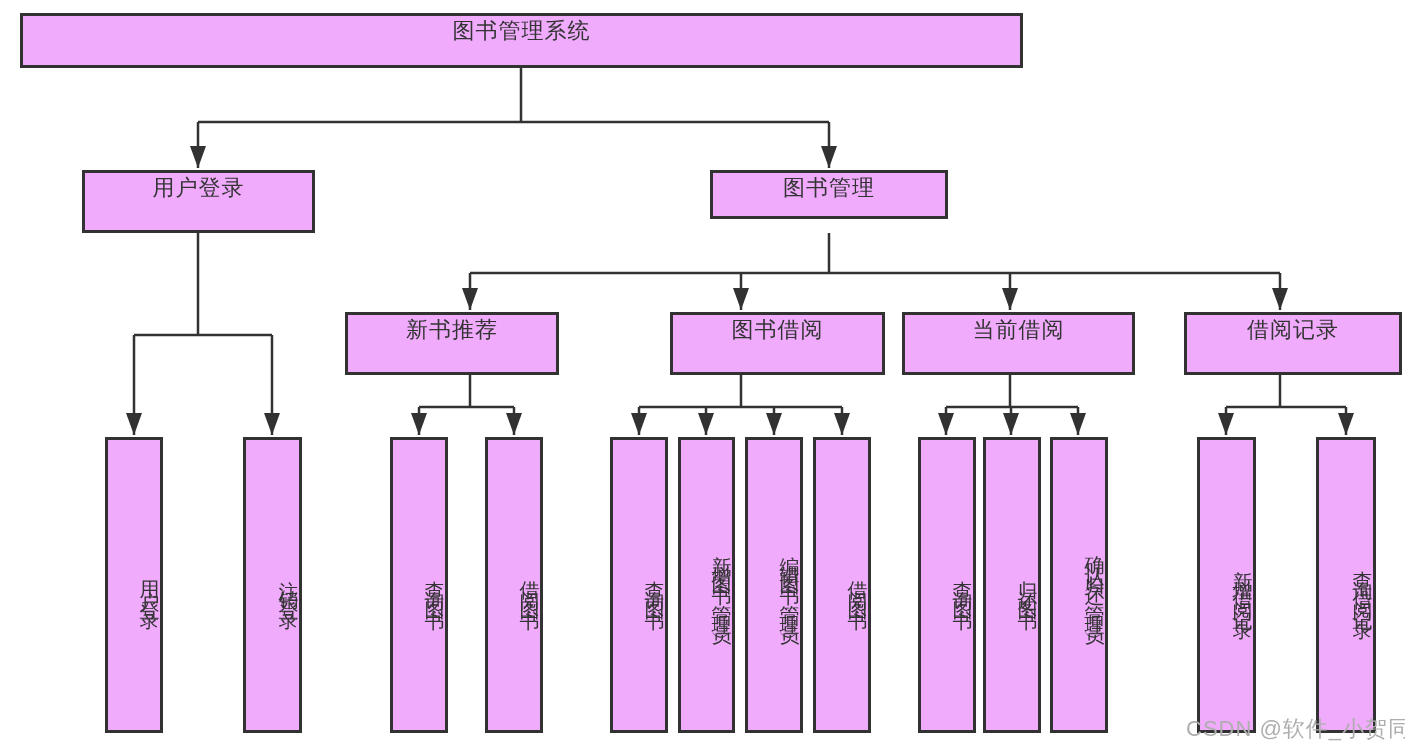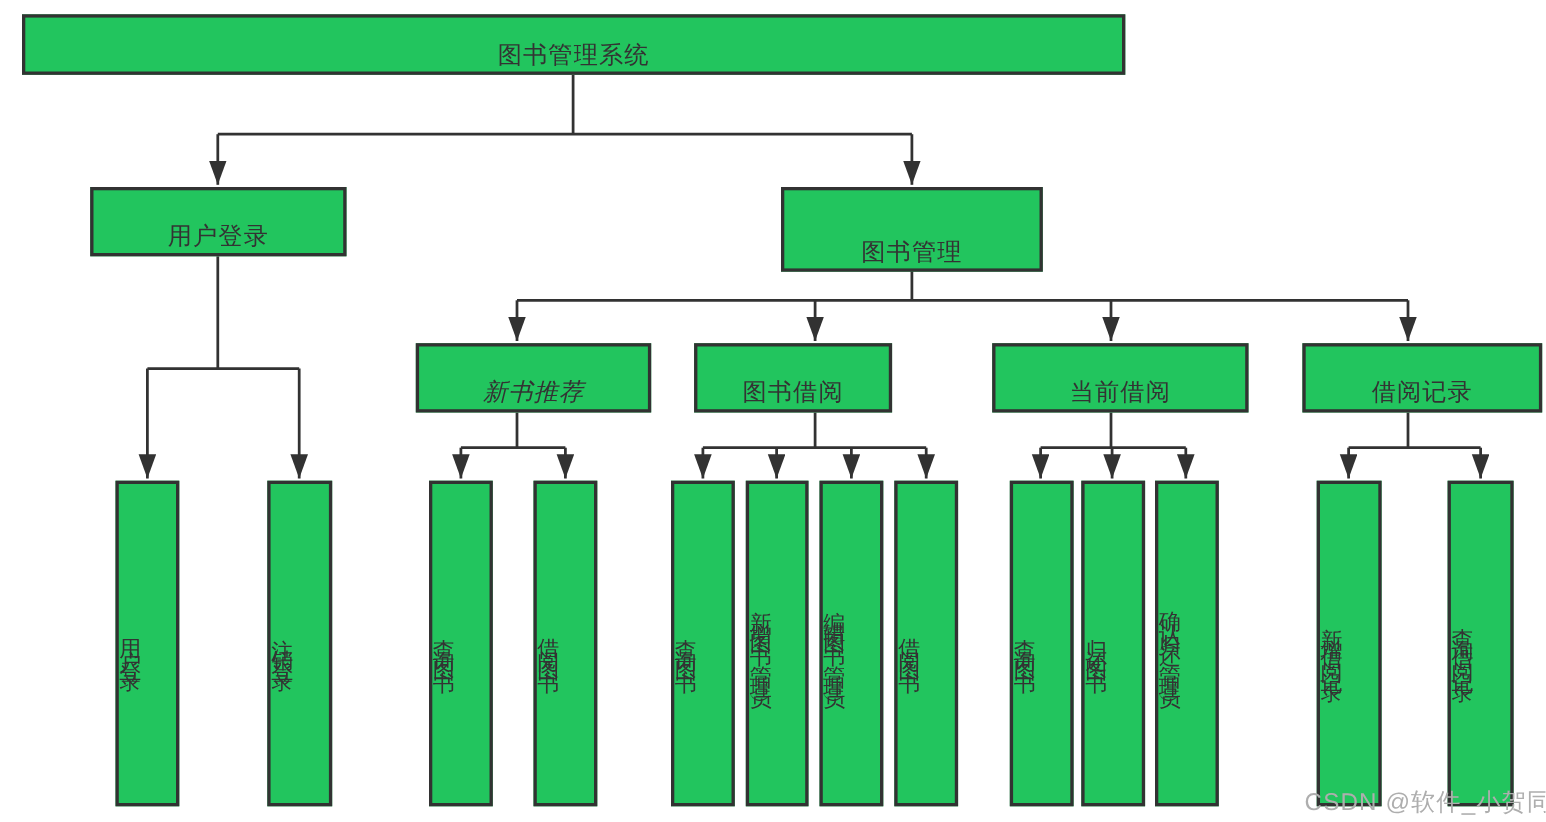--- a/index.html
+++ b/index.html
@@ -8,23 +8,23 @@
     width:1405px;height:747px;
     overflow:hidden;
     font-family:"Liberation Sans","DejaVu Sans",sans-serif;
     color:#333333;
   }
   #wires{position:absolute;left:0;top:0;z-index:0;}
   .node{
     position:absolute;
     box-sizing:border-box;
     border:3px solid #323232;
-    background:#22c55e;
+    background:#f0abfc;
     display:flex;
-    align-items:flex-end;
+    align-items:flex-start;
     justify-content:center;
     z-index:1;
     color:#333333;
   }
   .h-node{font-size:22px;letter-spacing:1px;white-space:nowrap;}
   .v-node{
     writing-mode:vertical-rl;
     text-orientation:mixed;
     font-size:20px;
     letter-spacing:10px;
@@ -92,28 +92,28 @@
   </g>
 </svg>
 
 <div class="node h-node" style="left:20px;top:13px;width:1003px;height:55px;">
   <span>图书管理系统</span>
 </div>
 
 <div class="node h-node" style="left:82px;top:170px;width:233px;height:63px;">
   <span>用户登录</span>
 </div>
-<div class="node h-node" style="left:710px;top:170px;width:238px;height:77px;">
+<div class="node h-node" style="left:710px;top:170px;width:238px;height:49px;">
   <span>图书管理</span>
 </div>
 
-<div class="node h-node" style="left:378px;top:312px;width:214px;height:63px;font-style:italic;">
+<div class="node h-node" style="left:345px;top:312px;width:214px;height:63px;">
   <span>新书推荐</span>
 </div>
-<div class="node h-node" style="left:631px;top:312px;width:180px;height:63px;">
+<div class="node h-node" style="left:670px;top:312px;width:215px;height:63px;">
   <span>图书借阅</span>
 </div>
 <div class="node h-node" style="left:902px;top:312px;width:233px;height:63px;">
   <span>当前借阅</span>
 </div>
 <div class="node h-node" style="left:1184px;top:312px;width:218px;height:63px;">
   <span>借阅记录</span>
 </div>
 
 <div class="node v-node" style="left:105px;top:437px;width:58px;height:296px;">

